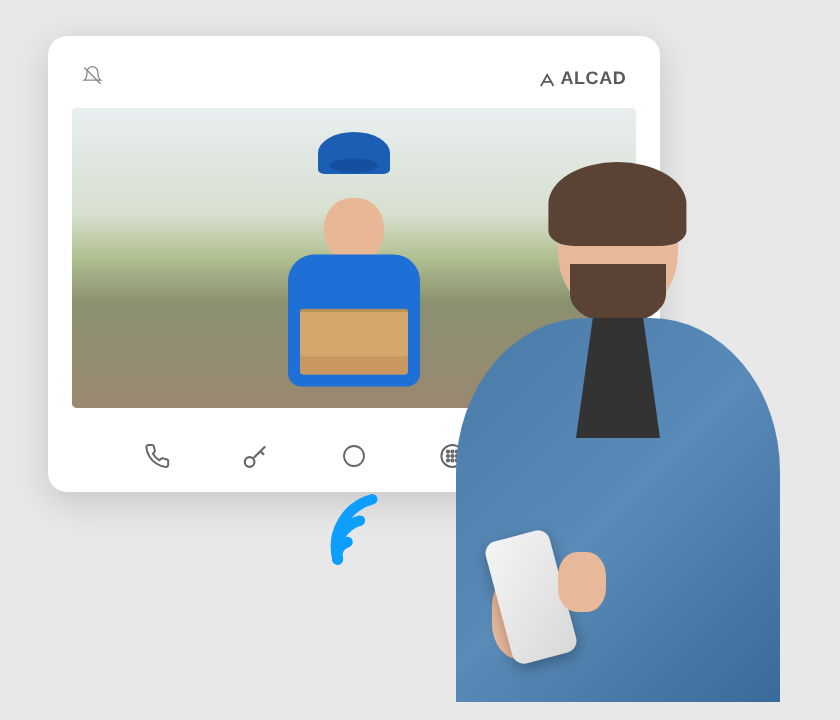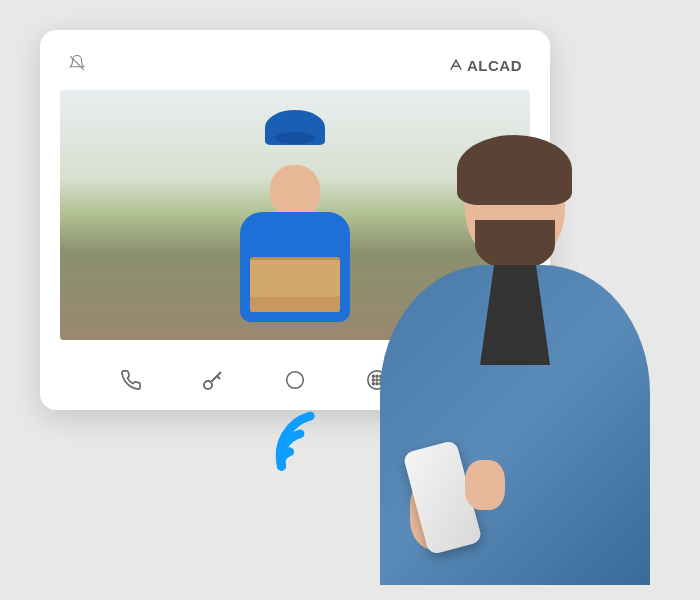--- a/index.html
+++ b/index.html
@@ -40,21 +40,21 @@
     .mute-icon {
       color: #888;
     }
     
     .brand-logo {
       font-weight: 700;
       font-size: 15px;
       color: #5a5a5a;
       letter-spacing: 0.5px;
       display: flex;
-      align-items: center;
+      align-items: flex-end;
       gap: 4px;
     }
     
     .brand-mark {
       display: inline-block;
     }
     
     .video-screen {
       width: 100%;
       height: 250px;

